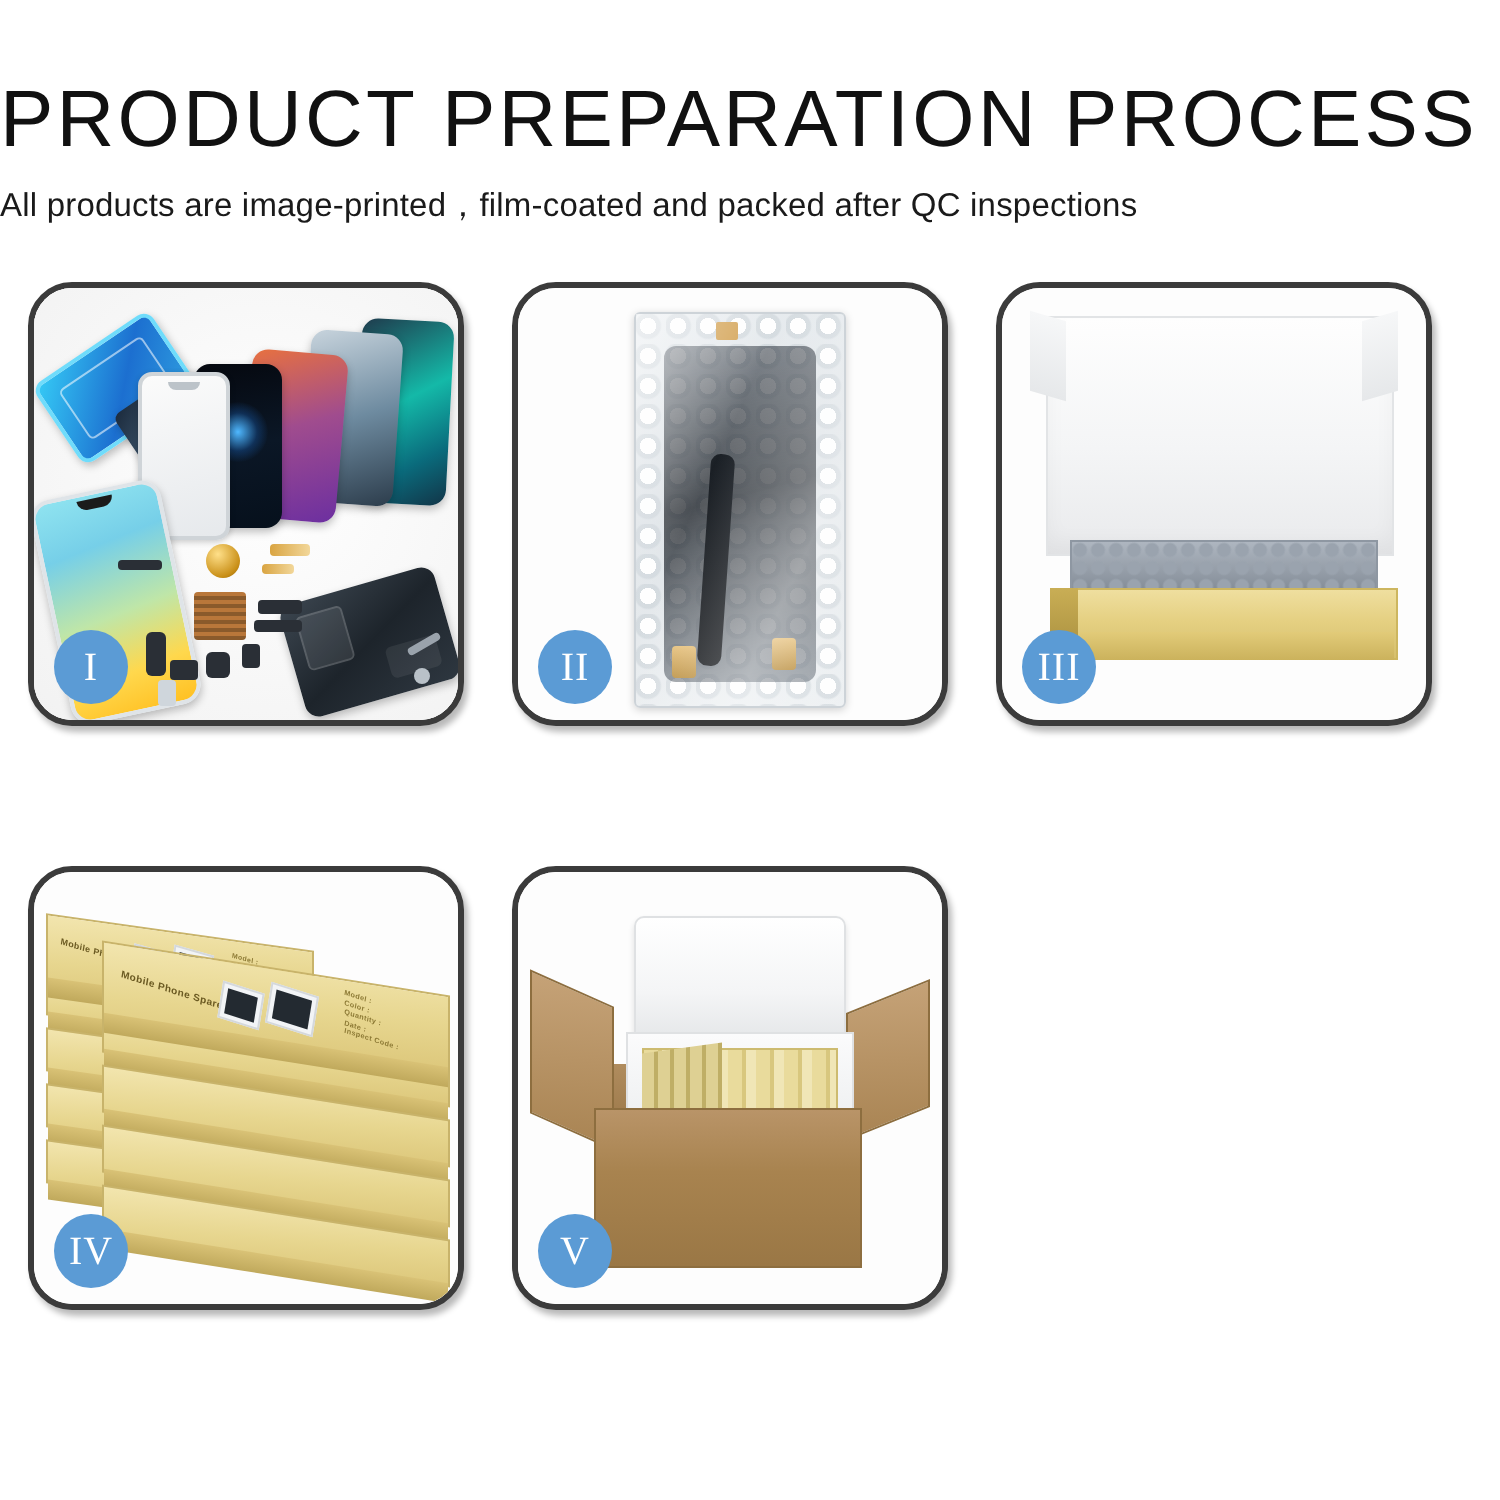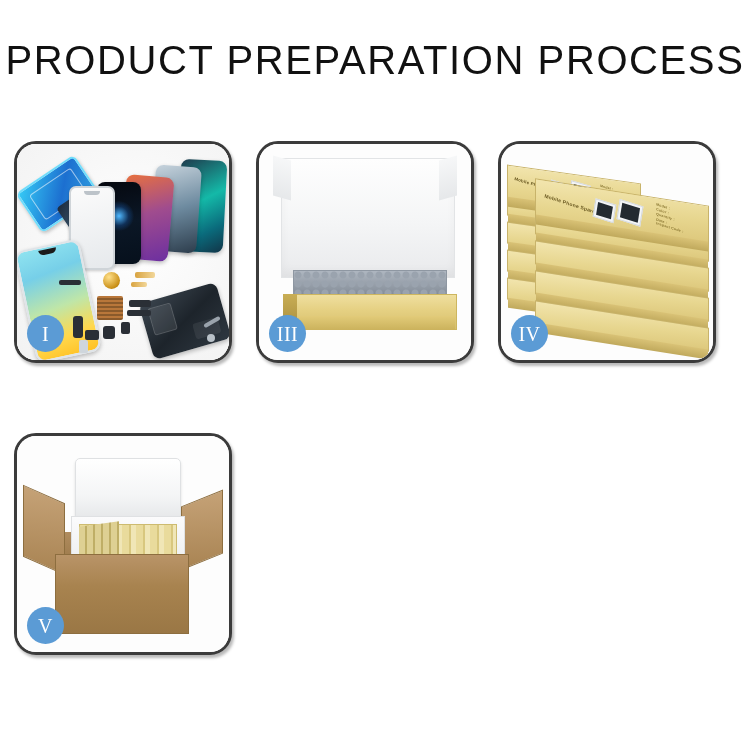--- a/index.html
+++ b/index.html
@@ -4,21 +4,21 @@
 <style>
   html,body{margin:0;padding:0;}
   body{
     width:750px;height:750px;background:#ffffff;overflow:hidden;
     font-family:"Liberation Sans","DejaVu Sans",sans-serif;
     -webkit-font-smoothing:antialiased;
   }
   .page{position:relative;width:750px;height:750px;background:#fff;}
 
   
-  .header{position:absolute;left:0;top:0;width:750px;text-align:center;}
+  .header{position:absolute;left:0;top:0;width:750px;}
   .title{
     font-size:40px;line-height:40px;letter-spacing:1.6px;color:#111;
     font-weight:400;margin-top:40px;white-space:nowrap;
   }
   .subtitle{
     font-size:16.5px;line-height:20px;color:#1a1a1a;font-weight:400;
     margin-top:13px;letter-spacing:0.1px;white-space:nowrap;
   }
 
   
@@ -250,20 +250,21 @@
   }
   .p6 .tape{position:absolute;background:#a3824f;opacity:.75;}
 </style>
 </head>
 <body>
 
 <div class="page">
 
   <div class="header">
     <div class="title">PRODUCT PREPARATION PROCESS</div>
+    <div class="subtitle">All products are image-printed，film-coated and packed after QC inspections</div>
   </div>
 
   <div class="grid">
 
     <div class="panel p1">
       <div class="stage">
         <div class="bgwash"></div>
 
         <div class="phone film"></div>
         <div class="phone film-dark"></div>
@@ -291,20 +292,33 @@
         <div class="part" style="left:62px;top:196px;width:9px;height:13px;background:#cfd6dc;"></div>
         <div class="flex-gold" style="left:118px;top:128px;width:20px;height:6px;"></div>
         <div class="flex-gold" style="left:114px;top:138px;width:16px;height:5px;"></div>
         <div class="part" style="left:110px;top:166px;width:24px;height:6px;"></div>
         <div class="part" style="left:186px;top:176px;width:18px;height:4px;background:#9aa3ac;transform:rotate(-30deg);"></div>
         <div class="part" style="left:190px;top:190px;width:8px;height:8px;border-radius:50%;background:#b9c1c8;"></div>
       </div>
       <div class="badge">I</div>
     </div>
 
+    <div class="panel p2">
+      <div class="stage">
+        <div class="bag">
+          <div class="inner"></div>
+          <div class="cable"></div>
+          <div class="conn" style="left:18px;top:166px;"></div>
+          <div class="conn" style="left:68px;top:162px;"></div>
+          <div class="tape"></div>
+          <div class="bubgloss"></div>
+        </div>
+      </div>
+      <div class="badge">II</div>
+    </div>
 
     <div class="panel p3">
       <div class="stage">
         <div class="lid"></div>
         <div class="lid-flapL"></div>
         <div class="lid-flapR"></div>
         <div class="foam"></div>
         <div class="tray"></div>
         <div class="tray-front"></div>
         <div class="tray-side"></div>

